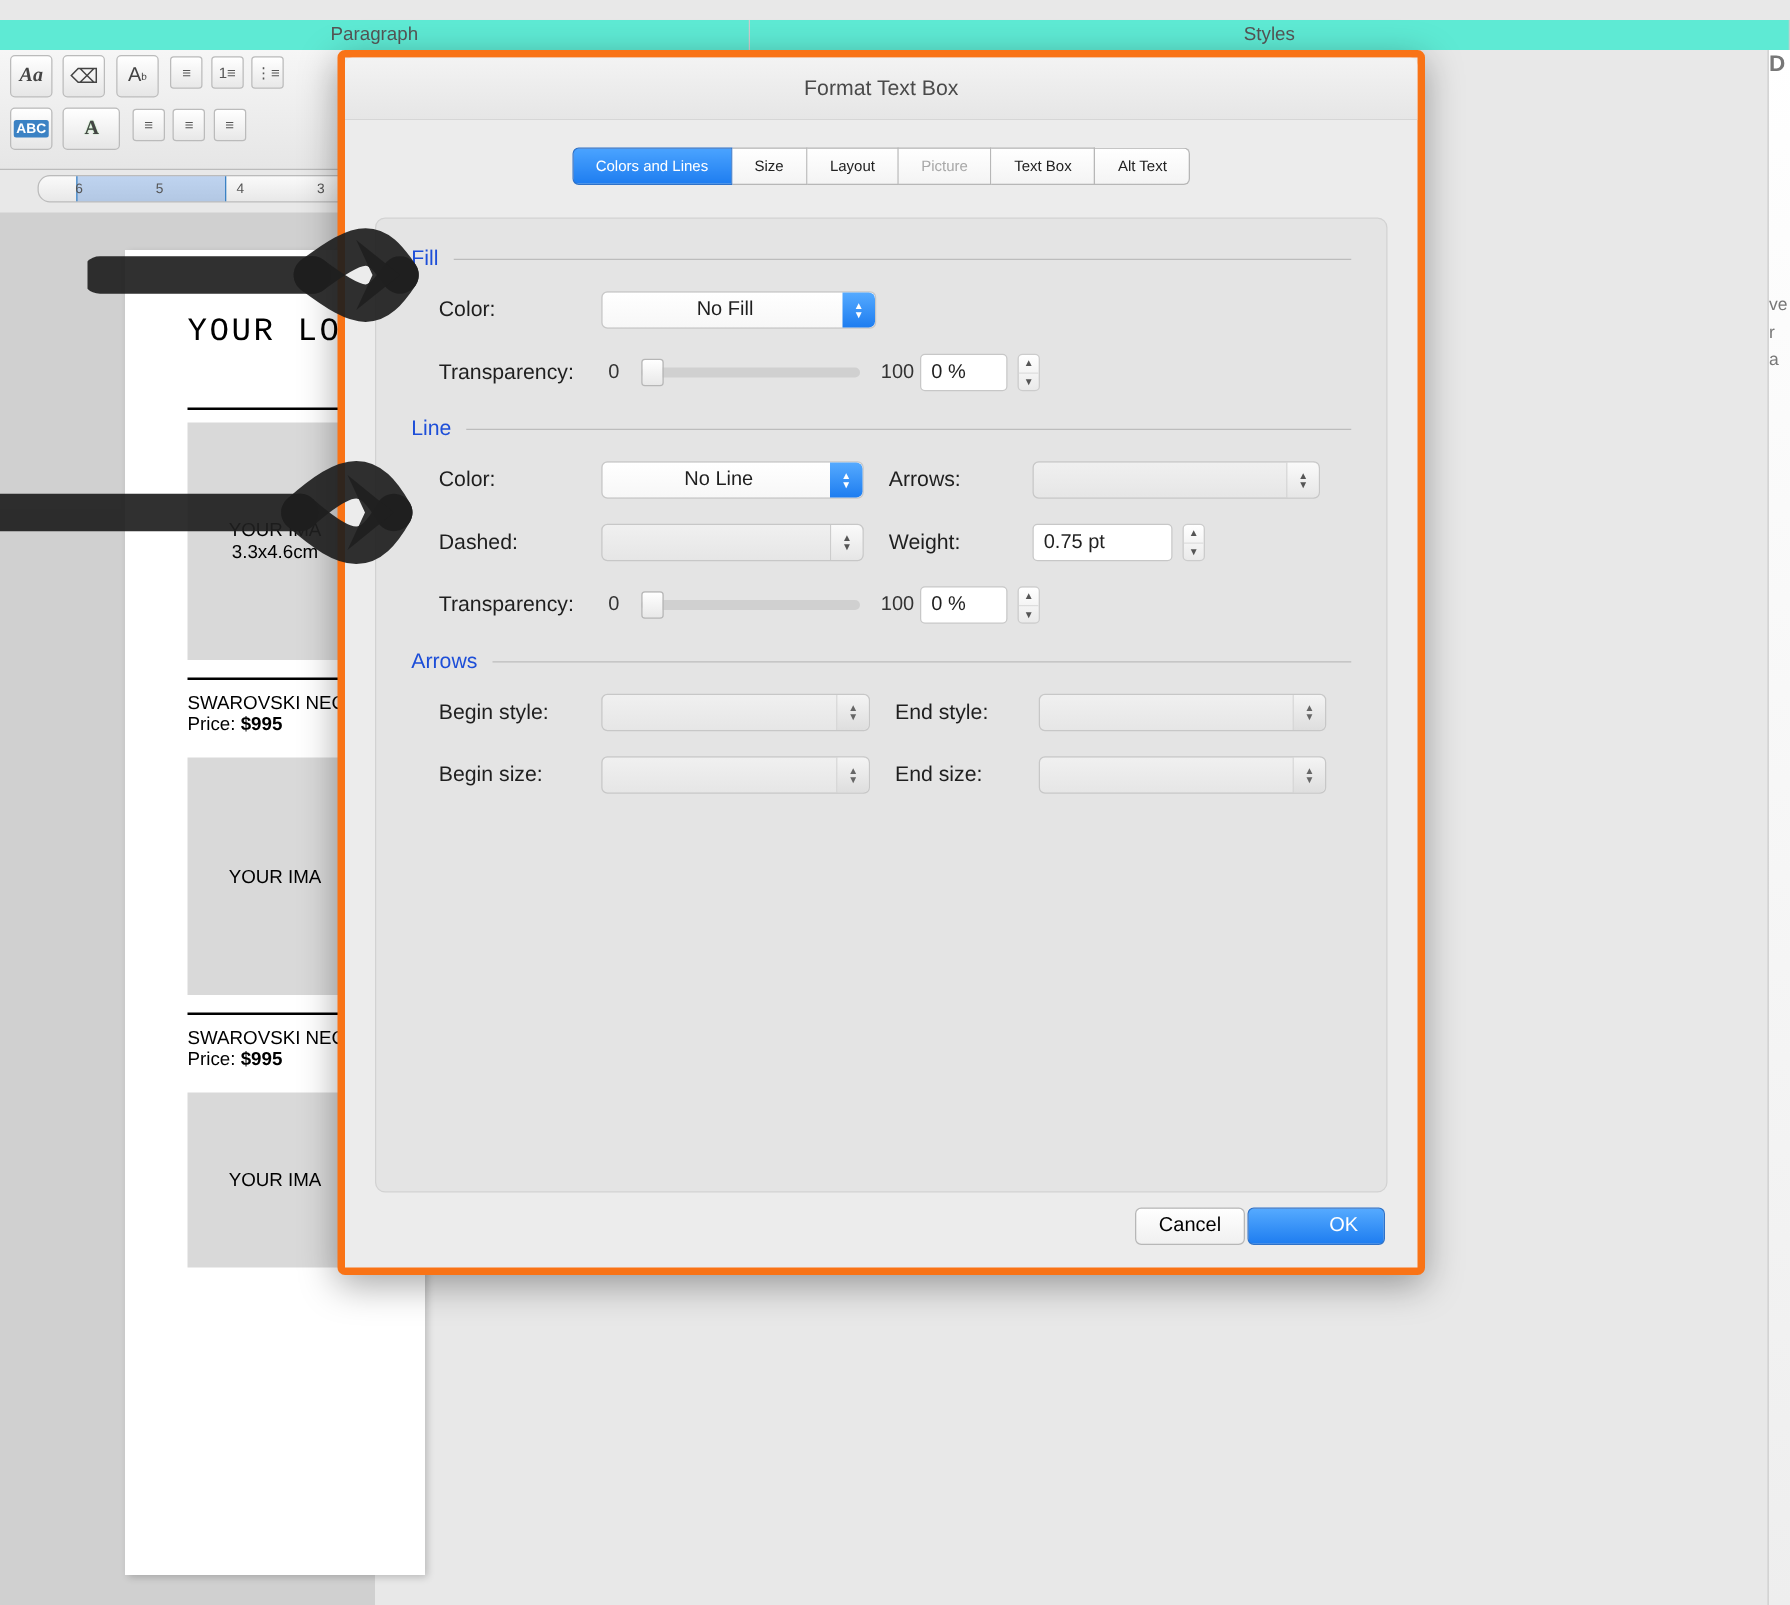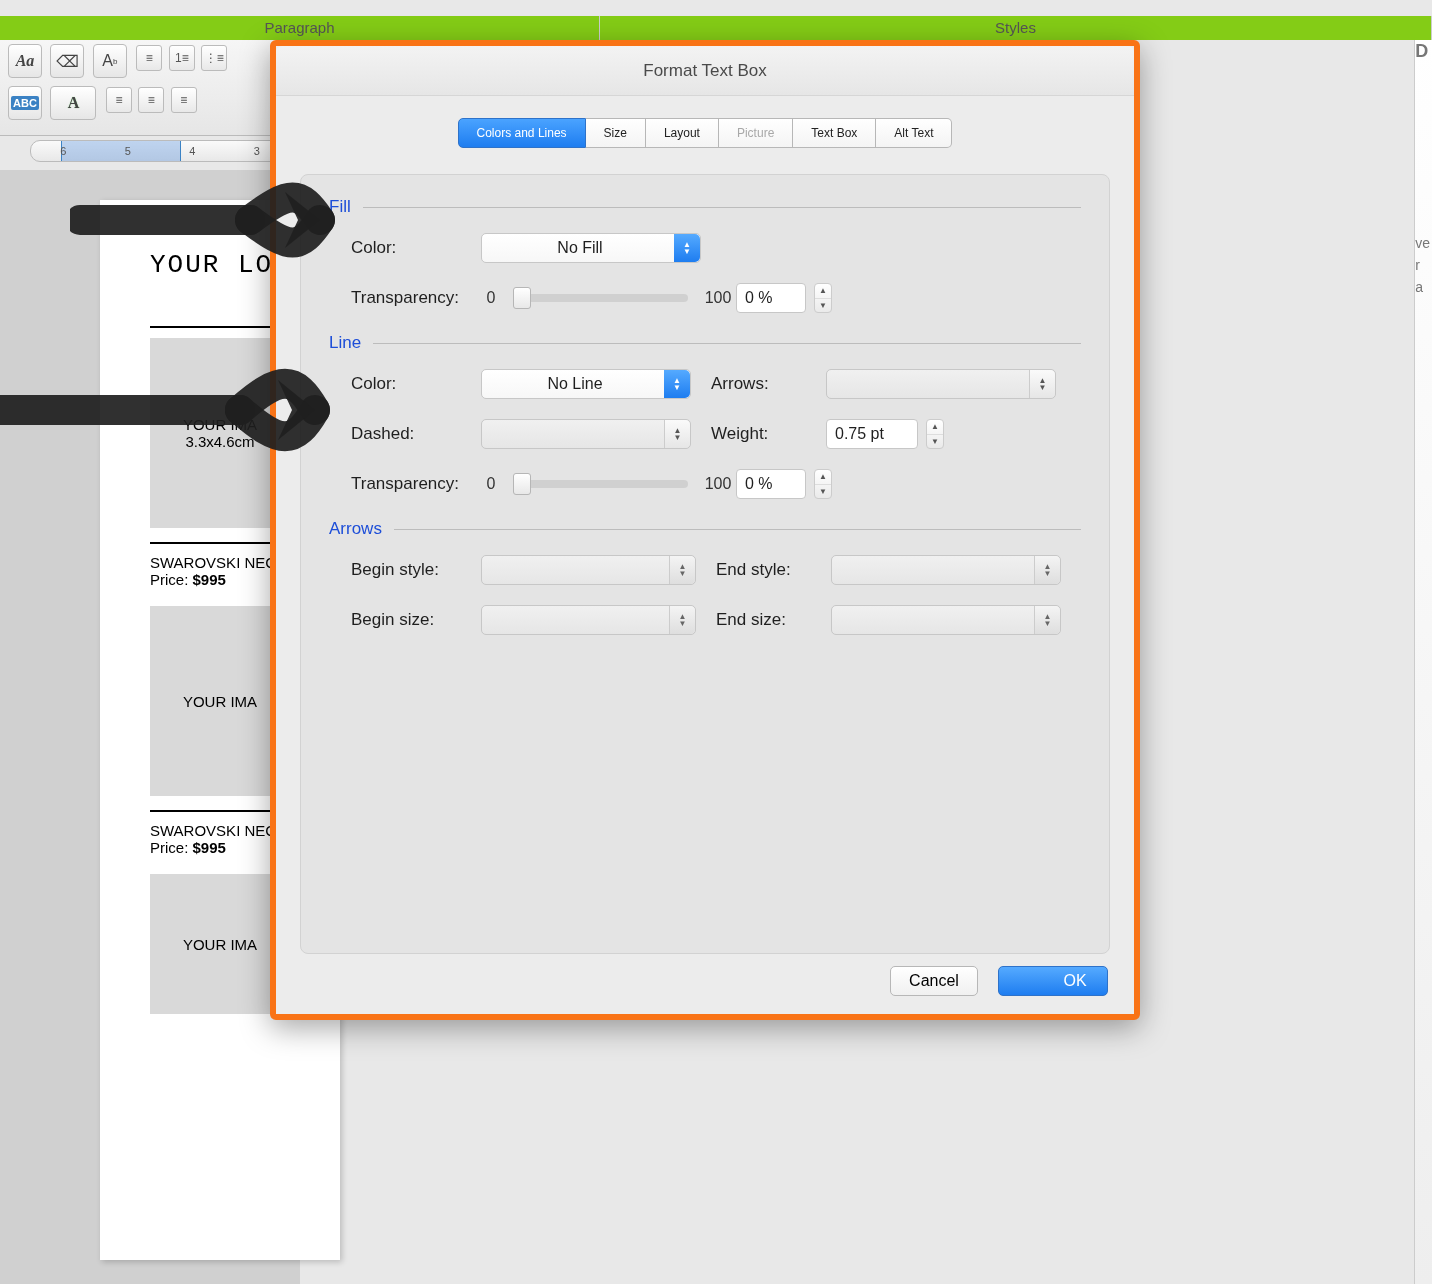--- a/index.html
+++ b/index.html
@@ -1,17 +1,17 @@
 <!DOCTYPE html>
 <html><head>
 <meta charset="utf-8">
 <style>
   * { box-sizing: border-box; margin: 0; padding: 0; font-family: -apple-system, "Helvetica Neue", Arial, sans-serif; }
   body { width: 1432px; height: 1284px; background: #e8e8e8; overflow: hidden; position: relative; }
-  .ribbon-group-labels { position: absolute; top: 16px; left: 0; right: 0; height: 24px; background: #84cc16; display: flex; font-size: 15px; color: #555; }
+  .ribbon-group-labels { position: absolute; top: 16px; left: 0; right: 0; height: 24px; background: #5eead4; display: flex; font-size: 15px; color: #555; }
   .ribbon-group-labels span { border-right: 1px solid #ccc; padding: 3px 0; text-align: center; }
   .lbl-paragraph { width: 600px; }
   .lbl-styles { flex: 1; }
 
   .toolbar-area { position: absolute; top: 40px; left: 0; height: 96px; width: 280px; background: linear-gradient(#f6f6f6,#e6e6e6); border-bottom: 1px solid #bbb; }
   .mini-btn { display:inline-block; width:34px; height:34px; margin:4px 2px; background:linear-gradient(#fff,#e6e6e6); border:1px solid #bbb; border-radius:4px; vertical-align:top; position:relative;}
   .mini-btn .glyph{position:absolute;inset:0;display:flex;align-items:center;justify-content:center;font-size:16px;color:#444;}
   .mini-row{padding-left:6px;}
   .font-a{color:#3b82c4;font-weight:bold;font-style:italic;font-family: Georgia,serif;}
   .eraser{color:#555;}
@@ -61,21 +61,21 @@
 
   .slider{position:relative;width:175px;height:8px;background:#d0d0d0;border-radius:4px;margin:0 12px;}
   .slider .thumb{position:absolute;left:0;top:-7px;width:18px;height:22px;background:linear-gradient(#fff,#e8e8e8);border:1px solid #b6b6b6;border-radius:3px;}
   .numbox{width:70px;height:30px;background:#fff;border:1px solid #c7c7c7;border-radius:4px;padding:0 8px;font-size:16px;display:flex;align-items:center;}
   .stepper{width:18px;height:30px;margin-left:8px;display:flex;flex-direction:column;border:1px solid #ccc;border-radius:4px;overflow:hidden;background:linear-gradient(#fff,#eaeaea);}
   .stepper div{flex:1;display:flex;align-items:center;justify-content:center;font-size:8px;color:#555;}
   .stepper div:first-child{border-bottom:1px solid #ddd;}
 
   .slider-label{font-size:16px;color:#333;width:20px;text-align:center;}
 
-  .dialog-footer{position:absolute;bottom:18px;right:26px;display:flex;gap:20px;}
+  .dialog-footer{position:absolute;bottom:18px;right:26px;display:flex;gap:2px;}
   .btn{height:30px;min-width:88px;border-radius:5px;font-size:16px;border:1px solid #b7b7b7;background:linear-gradient(#fff,#f0f0f0);cursor:pointer;}
   .btn.primary{background:linear-gradient(#55aaff,#1e7df0);border-color:#2e72c9;color:#fff;min-width:110px;padding-left:44px;}
 
   
   .anno-arrow{position:absolute;pointer-events:none;}
   .stroke{stroke:#1f1f1f;stroke-width:30;stroke-linecap:round;fill:none;opacity:.92;filter:blur(.5px);}
   .stroke-fill{fill:#1f1f1f;opacity:.92;}
 
   .right-strip{position:absolute;right:0;top:40px;width:18px;bottom:0;background:linear-gradient(#fff,#eee);border-left:1px solid #ccc;}
   .rs-text{position:absolute;right:2px;top:210px;font-size:14px;color:#777;writing-mode:horizontal-tb;line-height:22px;}
@@ -213,21 +213,21 @@
         </div>
       </div>
 
       <div class="row">
         <div class="lbl">Dashed:</div>
         <div class="popup plain dim" style="min-width:210px">
           <span></span>
           <span class="arrows">▲<br>▼</span>
         </div>
         <div class="lbl2">Weight:</div>
-        <div class="numbox" style="width:92px">
+        <div class="numbox" style="width:112px">
             <span>0.75 pt</span>
           </div>
         <div class="stepper">
             <div>▲</div>
             <div>▼</div>
           </div>
       </div>
 
       <div class="row">
         <div class="lbl">Transparency:</div>

